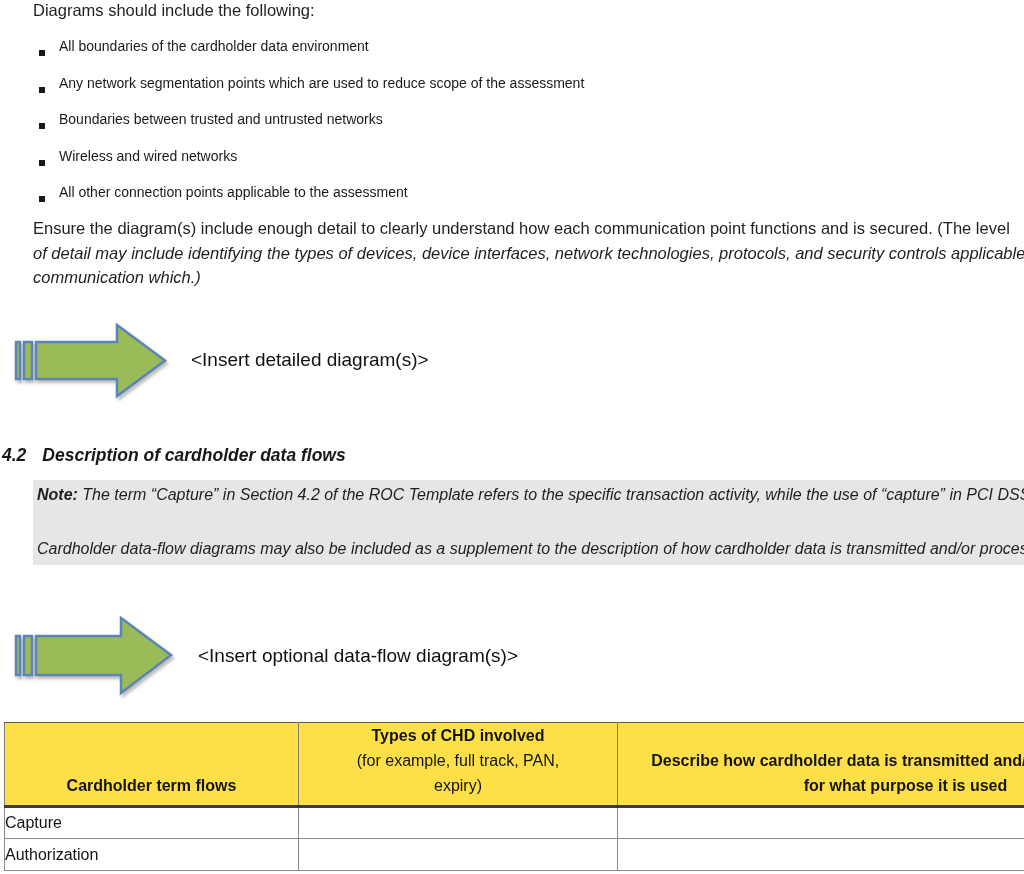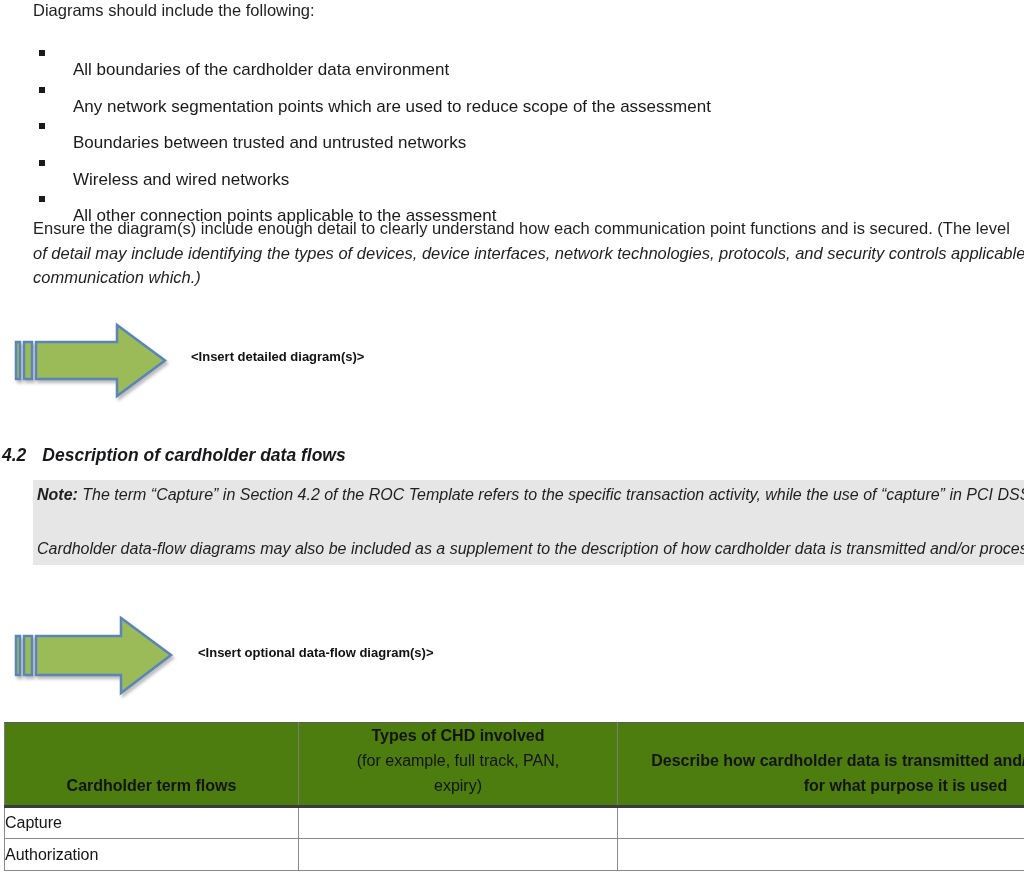--- a/index.html
+++ b/index.html
@@ -11,29 +11,29 @@
   }
   .line { position:absolute; white-space:nowrap; font-size:16.5px; color:#1f1f1f; }
   .intro { left:33px; top:1px; }
 
   
   .bullet { position:absolute; left:39px; }
   .bullet .sq {
     display:inline-block; width:6px; height:6px; background:#1a1a1a;
     vertical-align:middle; margin-top:-2px;
   }
-  .bullet .btxt { position:absolute; left:34px; top:-6px; white-space:nowrap; font-size:17px;margin-top:22px; }
+  .bullet .btxt { position:absolute; left:20px; top:-6px; white-space:nowrap; font-size:14px; }
   .b0 { top:44px; } .b1 { top:81px; } .b2 { top:117px; } .b3 { top:154px; } .b4 { top:190px; }
 
   .ital { font-style:italic; }
 
   
   .arrow-wrap { position:absolute; }
   .arrow-svg { display:block; filter:drop-shadow(2px 3px 1.5px rgba(110,110,110,0.45)); }
-  .arrow-label { position:absolute; white-space:nowrap; font-weight:bold; font-size:13px; color:#111; }
+  .arrow-label { position:absolute; white-space:nowrap; font-weight:normal; font-size:19px; color:#111; }
 
   
   .heading { position:absolute; left:2px; top:445px; font-weight:bold; font-style:italic;
              font-size:17.5px; color:#17181a; white-space:nowrap; }
   .heading .num { margin-right:16px;text-align:center; }
 
   
   .note {
     position:absolute; left:33px; top:480px; width:991px; height:85px;
     background:#e6e6e6;
@@ -43,21 +43,21 @@
   .nl1 { top:6px; } .nl2 { top:32px; } .nl3 { top:60px; }
   .note b { font-weight:bold; }
 
   
   table.cdf {
     position:absolute; left:4px; top:722px;
     border-collapse:collapse; table-layout:fixed; width:1189px;
     font-size:16px; color:#141414;
   }
   table.cdf th {
-    background:#4d7c0f;
+    background:#fde047;
     border:1px solid #7c7c7c;
     border-top:1.5px solid #5a5a5a;
     border-bottom:3px solid #3c3c3c;
     height:84px; vertical-align:bottom; text-align:center;
     padding:0 2px 7px 2px; font-weight:normal; line-height:25px;
   }
   table.cdf th .hb { font-weight:bold; }
   table.cdf td {
     border:1px solid #8a8a8a; height:32px; vertical-align:middle;
     background:#ffffff;

